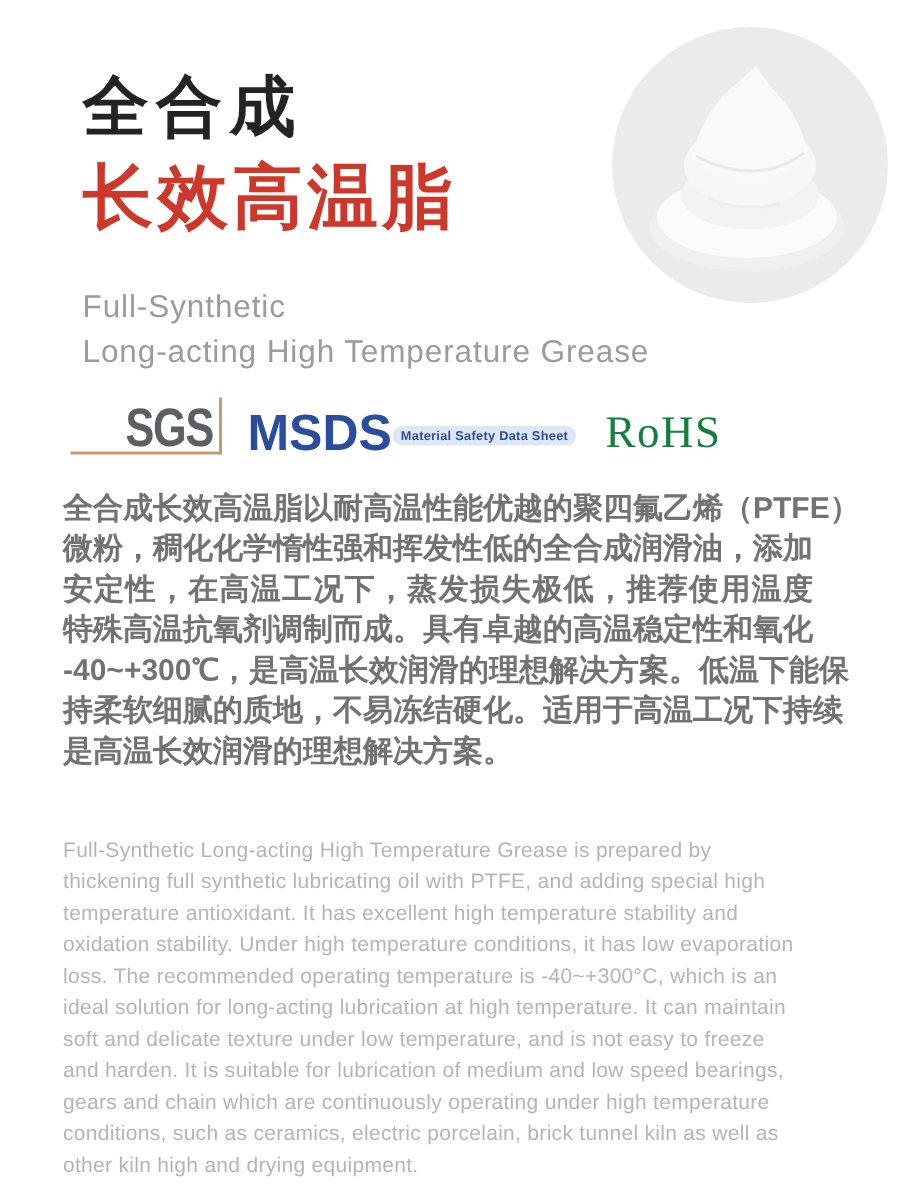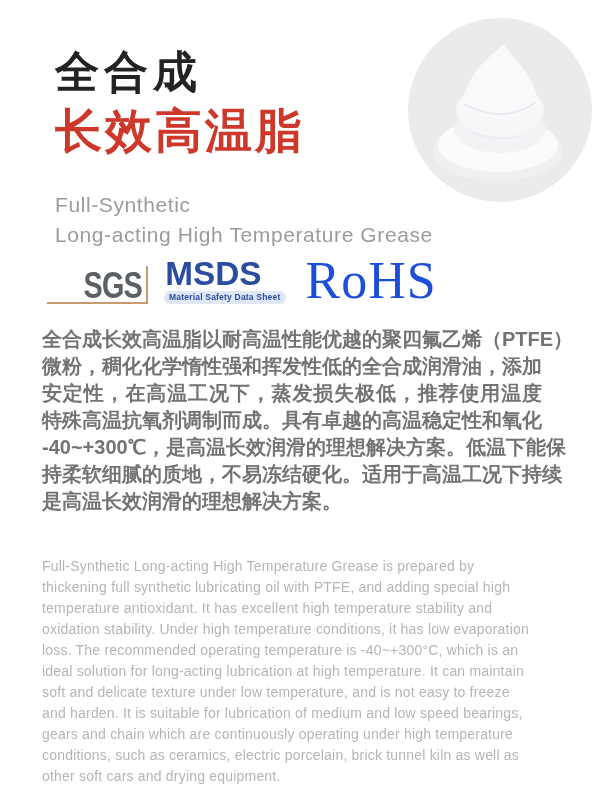--- a/index.html
+++ b/index.html
@@ -20,29 +20,29 @@
   
   .logos { position:absolute; left:47px; top:260px; display:flex; align-items:flex-end; }
   .sgs { position:relative; width:101px; height:43px; margin-right:16px;text-align:right; }
   .sgs-text {
     position:absolute; right:6px; bottom:3px; font-size:36px; font-weight:700;
     color:#5b6065; letter-spacing:-1px; line-height:0.82;
     transform:scaleX(0.8); transform-origin:right bottom;
   }
   .sgs-hline { position:absolute; left:0; right:0; bottom:0; height:2px; background:#c69c6d; }
   .sgs-vline { position:absolute; right:0; top:5px; bottom:0; width:2px; background:#c69c6d; }
-  .msds { display:flex; flex-direction:column; margin-right:20px; margin-bottom:0; }
+  .msds { display:flex; flex-direction:row; align-items:center; margin-right:20px; margin-bottom:0; }
   .msds-text { font-size:34px; font-weight:800; color:#2b4da0; line-height:0.8; transform:scaleX(0.98); }
   .msds-sub {
     margin-top:3px; font-size:8.5px; font-weight:700; color:#2b4da0;
     background:#dfe7f5; border-radius:6px; padding:1px 5px 2px 5px;
     white-space:nowrap; letter-spacing:0.2px;
   }
   .rohs {
-    font-family:"Liberation Serif", serif; font-size:52px; color:#1d4ed8;
+    font-family:"Liberation Serif", serif; font-size:30px; color:#15803d;
     line-height:0.82; letter-spacing:1px; margin-bottom:1px;
   }
 
   
   .zh-para { position:absolute; left:42px; top:326px; width:500px; }
   .zh-line {
     font-size:20px; line-height:27px; color:#737373; font-weight:600;
     white-space:nowrap; text-align:justify; text-align-last:justify;
     text-justify:inter-character;
   }
@@ -107,16 +107,16 @@
     <div class="en-line">Full-Synthetic Long-acting High Temperature Grease is prepared by</div>
     <div class="en-line">thickening full synthetic lubricating oil with PTFE, and adding special high</div>
     <div class="en-line">temperature antioxidant. It has excellent high temperature stability and</div>
     <div class="en-line">oxidation stability. Under high temperature conditions, it has low evaporation</div>
     <div class="en-line">loss. The recommended operating temperature is -40~+300°C, which is an</div>
     <div class="en-line">ideal solution for long-acting lubrication at high temperature. It can maintain</div>
     <div class="en-line">soft and delicate texture under low temperature, and is not easy to freeze</div>
     <div class="en-line">and harden. It is suitable for lubrication of medium and low speed bearings,</div>
     <div class="en-line">gears and chain which are continuously operating under high temperature</div>
     <div class="en-line">conditions, such as ceramics, electric porcelain, brick tunnel kiln as well as</div>
-    <div class="en-line">other soft cars and drying equipment.</div>
+    <div class="en-line">other kiln high and drying equipment.</div>
   </div>
 
 </div>
 
 </body></html>

